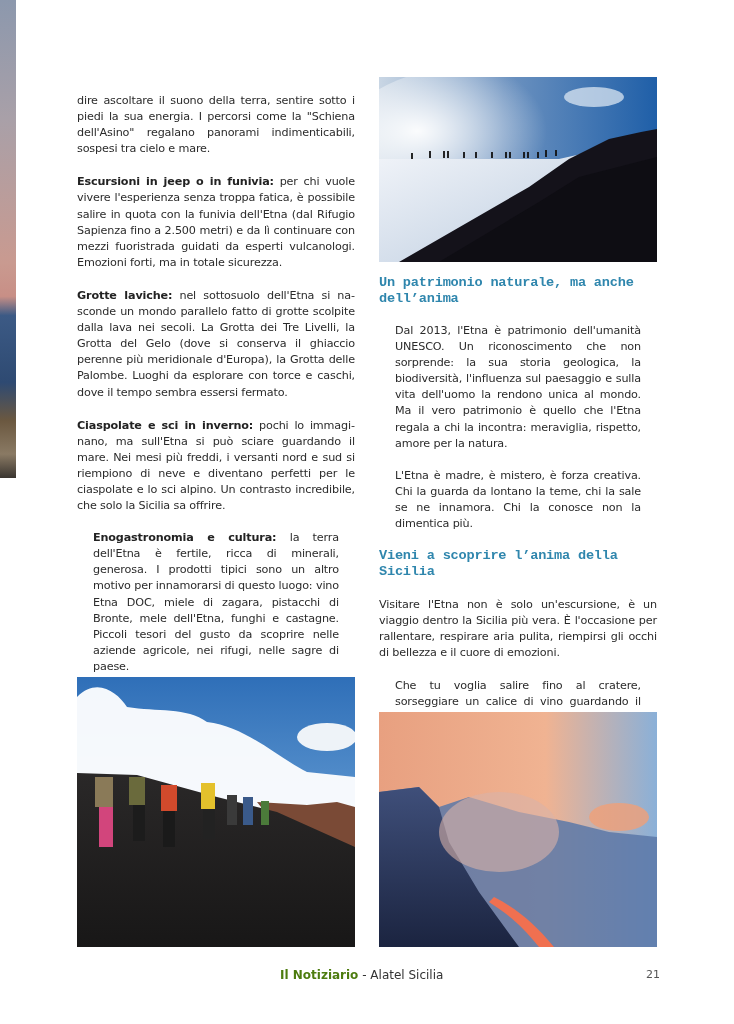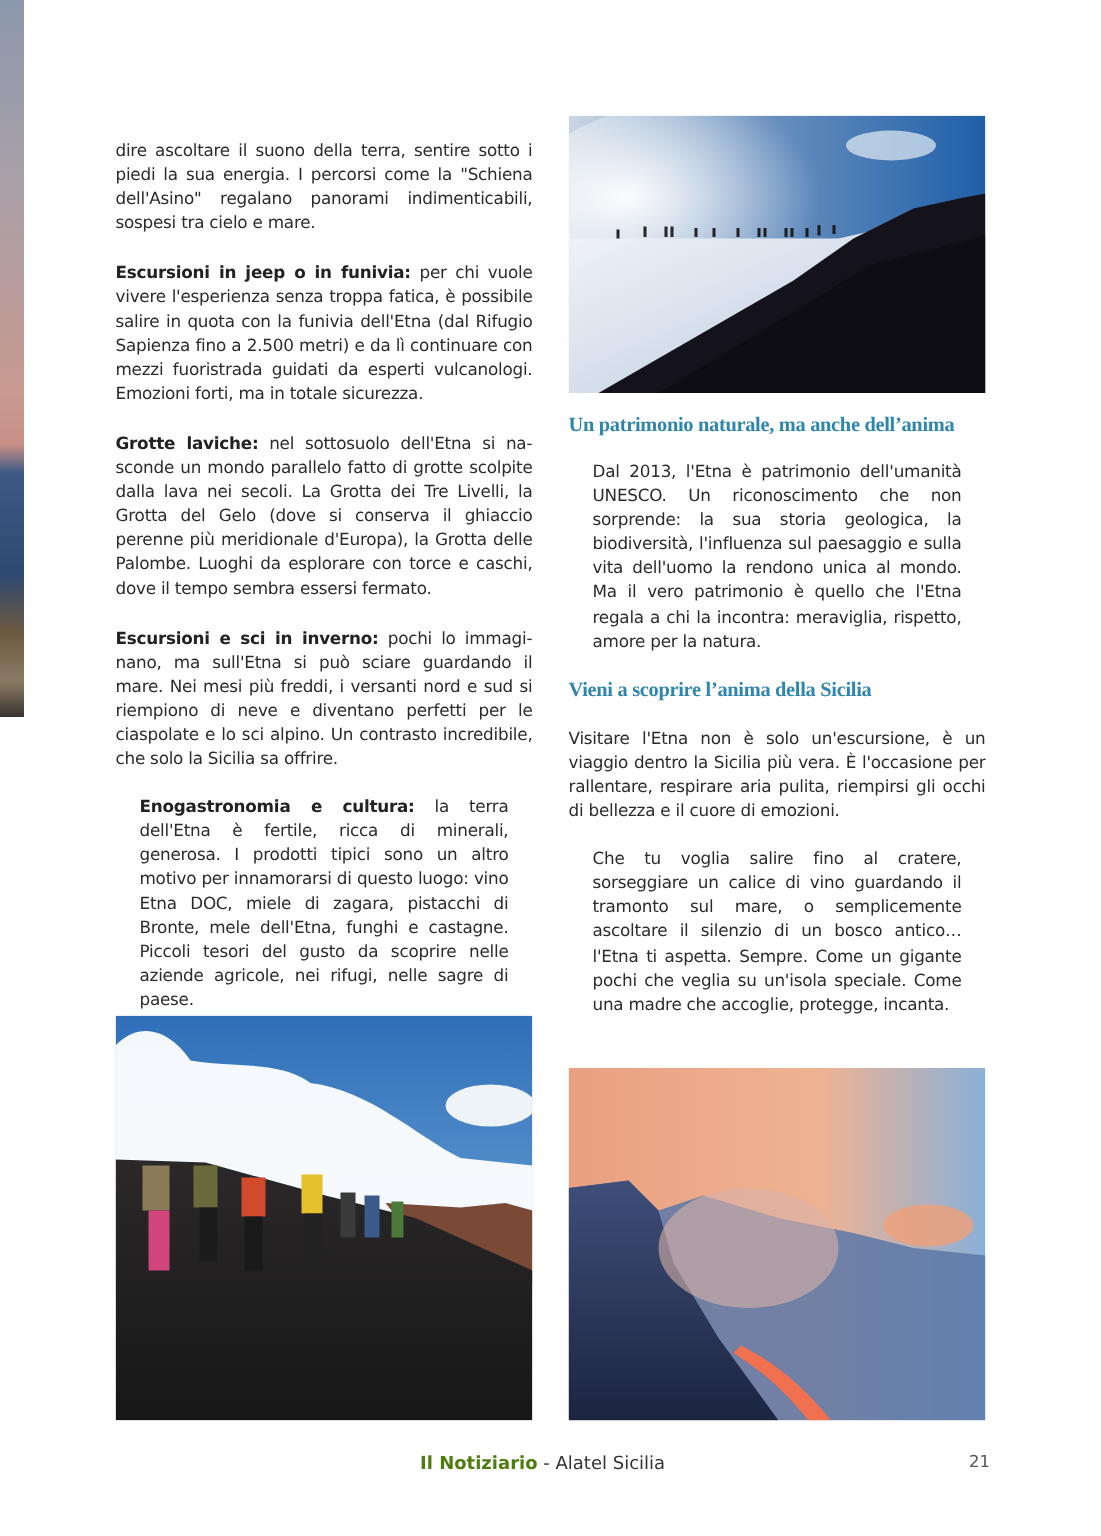--- a/index.html
+++ b/index.html
@@ -7,21 +7,21 @@
          font-family: "DejaVu Sans", sans-serif; color: #2b2b2b; }
   .strip { position: absolute; left: 0; top: 0; width: 16px; height: 478px;
            background: linear-gradient(180deg, #8c98ad 0%, #a9a0a8 25%, #c99a90 55%, #c88f86 62%, #3c5a85 66%, #2e4a72 80%, #6b5840 88%, #8a7a64 95%, #3a3530 100%); }
   .col { position: absolute; width: 278px; font-size: 11.2px; line-height: 16.1px;
          text-align: justify; hyphens: manual; letter-spacing: -0.15px; }
   .col-left { left: 77px; top: 76px; }
   .col-right { left: 379px; top: 275px; }
   .para { margin: 17px 0 16px 0; }
   .para b { font-weight: bold; color: #222; }
   .para.tight { margin: 16px; }
-  h2 { font-family: Liberation Serif, serif; font-weight: bold; color: #2f86ad;
+  h2 { font-family: Liberation Mono, monospace; font-weight: bold; color: #2f86ad;
        font-size: 13.6px; line-height: 16px; margin: 0; letter-spacing: -0.2px; text-align: left; }
   .gap-h2 { }
   .img { position: absolute; overflow: hidden; }
   .img svg { display: block; width: 100%; height: 100%; }
   .img-snow { left: 379px; top: 77px; width: 278px; height: 185px; }
   .img-hikers { left: 77px; top: 677px; width: 278px; height: 270px; }
   .img-lava { left: 379px; top: 712px; width: 278px; height: 235px; }
   .footer { position: absolute; top: 968px; left: 0; width: 734px; font-size: 12px; }
   .footer .pub { position: absolute; left: 280px; color: #333; }
   .footer .pub b { color: #4d7c0f; }
@@ -29,21 +29,21 @@
 </style>
 </head>
 <body>
 
 <div class="strip"></div>
 
 <div class="col col-left">
   <p class="para">dire ascoltare il suono della terra, sentire sotto i piedi la sua energia. I percorsi come la "Schiena dell'Asino" regalano panorami indimenticabili, sospesi tra cielo e mare.</p>
   <p class="para"><b>Escursioni in jeep o in funivia:</b><span> per chi vuole vivere l'esperienza senza troppa fatica, è pos­sibile salire in quota con la funivia dell'Etna (dal Rifugio Sapienza fino a 2.500 metri) e da lì con­tinuare con mezzi fuoristrada guidati da esperti vulcanologi. Emozioni forti, ma in totale sicu­rezza.</span></p>
   <p class="para"><b>Grotte laviche:</b><span> nel sottosuolo dell'Etna si na­sconde un mondo parallelo fatto di grotte scol­pite dalla lava nei secoli. La Grotta dei Tre Livelli, la Grotta del Gelo (dove si conserva il ghiaccio perenne più meridionale d'Europa), la Grotta delle Palombe. Luoghi da esplorare con torce e caschi, dove il tempo sembra essersi fermato.</span></p>
-  <p class="para"><b>Escursioni e sci in inverno:</b><span> pochi lo immagi­nano, ma sull'Etna si può sciare guardando il mare. Nei mesi più freddi, i versanti nord e sud si riempiono di neve e diventano perfetti per le ciaspolate e lo sci alpino. Un contrasto incredi­bile, che solo la Sicilia sa offrire.</span></p>
+  <p class="para"><b>Ciaspolate e sci in inverno:</b><span> pochi lo immagi­nano, ma sull'Etna si può sciare guardando il mare. Nei mesi più freddi, i versanti nord e sud si riempiono di neve e diventano perfetti per le ciaspolate e lo sci alpino. Un contrasto incredi­bile, che solo la Sicilia sa offrire.</span></p>
   <p class="para tight"><b>Enogastronomia e cultura:</b><span> la terra dell'Etna è fertile, ricca di minerali, generosa. I prodotti tipici sono un altro motivo per innamorarsi di questo luogo: vino Etna DOC, miele di zagara, pistacchi di Bronte, mele dell'Etna, funghi e castagne. Piccoli tesori del gusto da scoprire nelle aziende agricole, nei rifugi, nelle sagre di paese.</span></p>
 </div>
 
 <div class="img img-snow">
   <svg viewBox="0 0 278 185" preserveAspectRatio="none">
     <defs>
       <linearGradient id="sky1" x1="0" y1="0" x2="1" y2="0">
         <stop offset="0" stop-color="#c9d6e4"></stop>
           <stop offset="0.45" stop-color="#6e93c0"></stop>
           <stop offset="1" stop-color="#1f5fa8"></stop>
@@ -78,20 +78,21 @@
         <rect x="158" y="75" width="2" height="6"></rect>
       <rect x="166" y="73" width="2" height="7"></rect>
         <rect x="176" y="73" width="2" height="6"></rect>
     </g>
   </svg>
 </div>
 
 <div class="col col-right">
   <h2>Un patrimonio naturale, ma anche dell’anima</h2>
   <p class="para tight">Dal 2013, l'Etna è patrimonio dell'umanità UNE­SCO. Un riconoscimento che non sorprende: la sua storia geologica, la biodiversità, l'influenza sul paesaggio e sulla vita dell'uomo la rendono unica al mondo. Ma il vero patrimonio è quello che l'Etna regala a chi la incontra: meraviglia, rispetto, amore per la natura.</p>
+  <p class="para tight">L'Etna è madre, è mistero, è forza creativa. Chi la guarda da lontano la teme, chi la sale se ne innamora. Chi la conosce non la dimentica più.</p>
   <h2 class="gap-h2">Vieni a scoprire l’anima della Sicilia</h2>
   <p class="para">Visitare l'Etna non è solo un'escursione, è un viaggio dentro la Sicilia più vera. È l'occasione per rallentare, respirare aria pulita, riempirsi gli occhi di bellezza e il cuore di emozioni.</p>
   <p class="para tight">Che tu voglia salire fino al cratere, sorseggia­re un calice di vino guardando il tramonto sul mare, o semplicemente ascoltare il silenzio di un bosco antico… l'Etna ti aspetta. Sempre. Come un gigante pochi che veglia su un'isola speciale. Come una madre che accoglie, pro­tegge, incanta.</p>
 </div>
 
 <div class="img img-hikers">
   <svg viewBox="0 0 278 270" preserveAspectRatio="none">
     <defs>
       <linearGradient id="sky2" x1="0" y1="0" x2="0" y2="1">
         <stop offset="0" stop-color="#2f6fb8"></stop>

